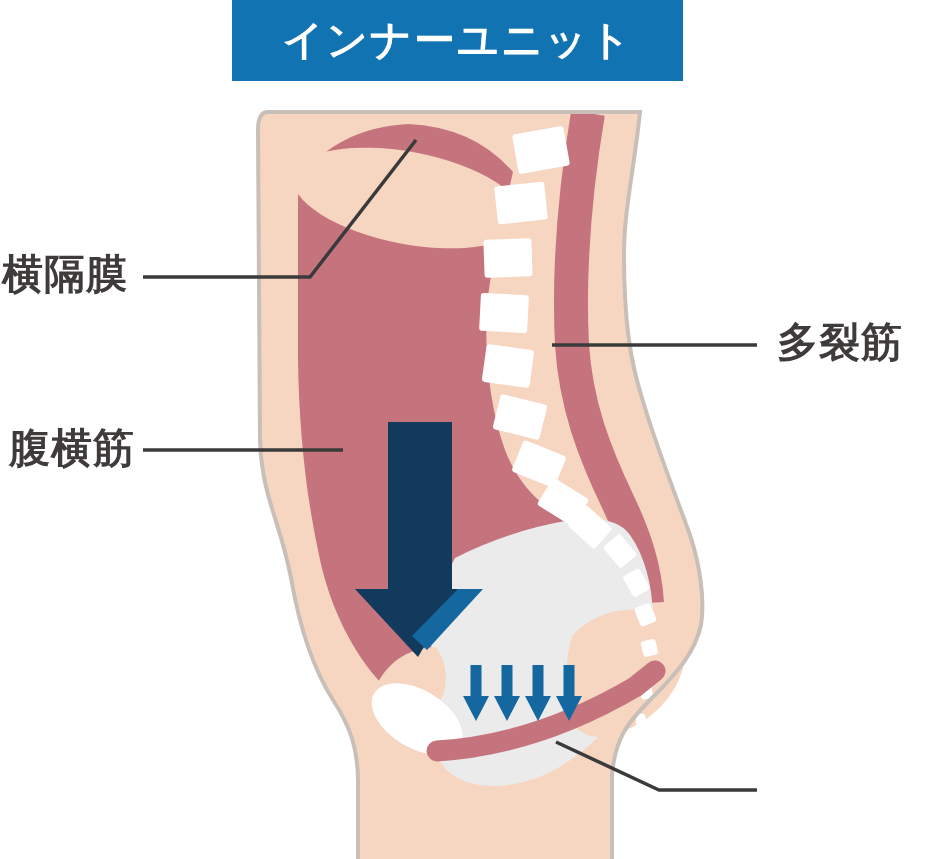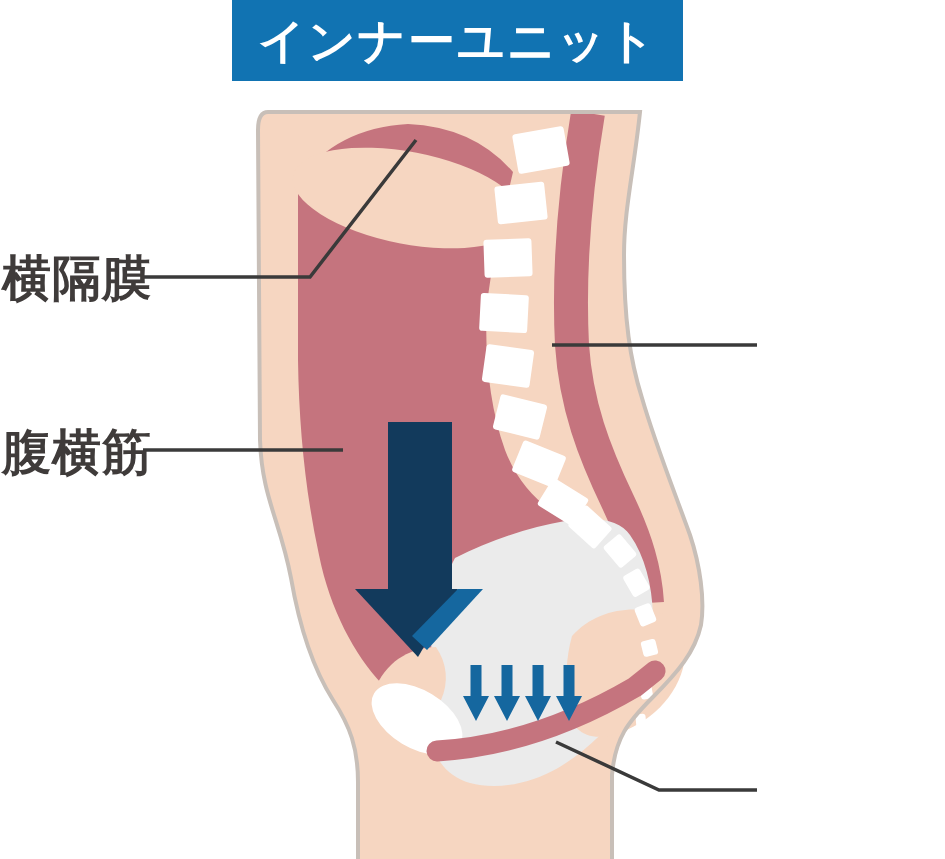--- a/index.html
+++ b/index.html
@@ -11,31 +11,32 @@
     font-family:"DejaVu Sans","Liberation Sans",sans-serif;
   }
   .stage svg{position:absolute;left:0;top:0;}
   .title-banner{
     position:absolute;left:232px;top:0;width:451px;height:81px;
     background:var(--banner_blue,#1173b2);
     display:flex;align-items:center;justify-content:center;
   }
   .title-banner .title-text{
     color:var(--title_text,#ffffff);
-    font-size:47px;font-weight:700;letter-spacing:2px;line-height:1;
+    font-size:41px;font-weight:700;letter-spacing:2px;line-height:1;
     white-space:nowrap;
+    font-family:Liberation Serif, serif;
   }
   .muscle-label{
     position:absolute;
     color:var(--label_text,#3f3b3a);
-    font-size:49px;font-weight:700;line-height:1.05;
+    font-size:41px;font-weight:700;line-height:1.05;
     white-space:nowrap;letter-spacing:1px;
   }
   .lbl-diaphragm{left:2px;top:253px;}
-  .lbl-transverse{left:2px;top:427px;font-family:Liberation Serif, serif;}
+  .lbl-transverse{left:9px;top:427px;font-family:Liberation Serif, serif;}
   .lbl-multifidus{left:777px;top:321px;}
   .lbl-pelvicfloor{left:774px;top:763px;}
 </style>
 </head>
 <body>
 
 <div class="stage">
 
   <svg width="945" height="859" viewBox="0 0 945 859">
 
@@ -157,13 +158,14 @@
       <path d="M556,742 L659,790 L757,790"></path>
     </g>
   </svg>
 
   <div class="title-banner">
     <span class="title-text">インナーユニット</span>
   </div>
 
   <div class="muscle-label lbl-diaphragm">横隔膜</div>
   <div class="muscle-label lbl-transverse">腹横筋</div>
+  <div class="muscle-label lbl-multifidus">多裂筋</div>
 </div>
 
 </body></html>

